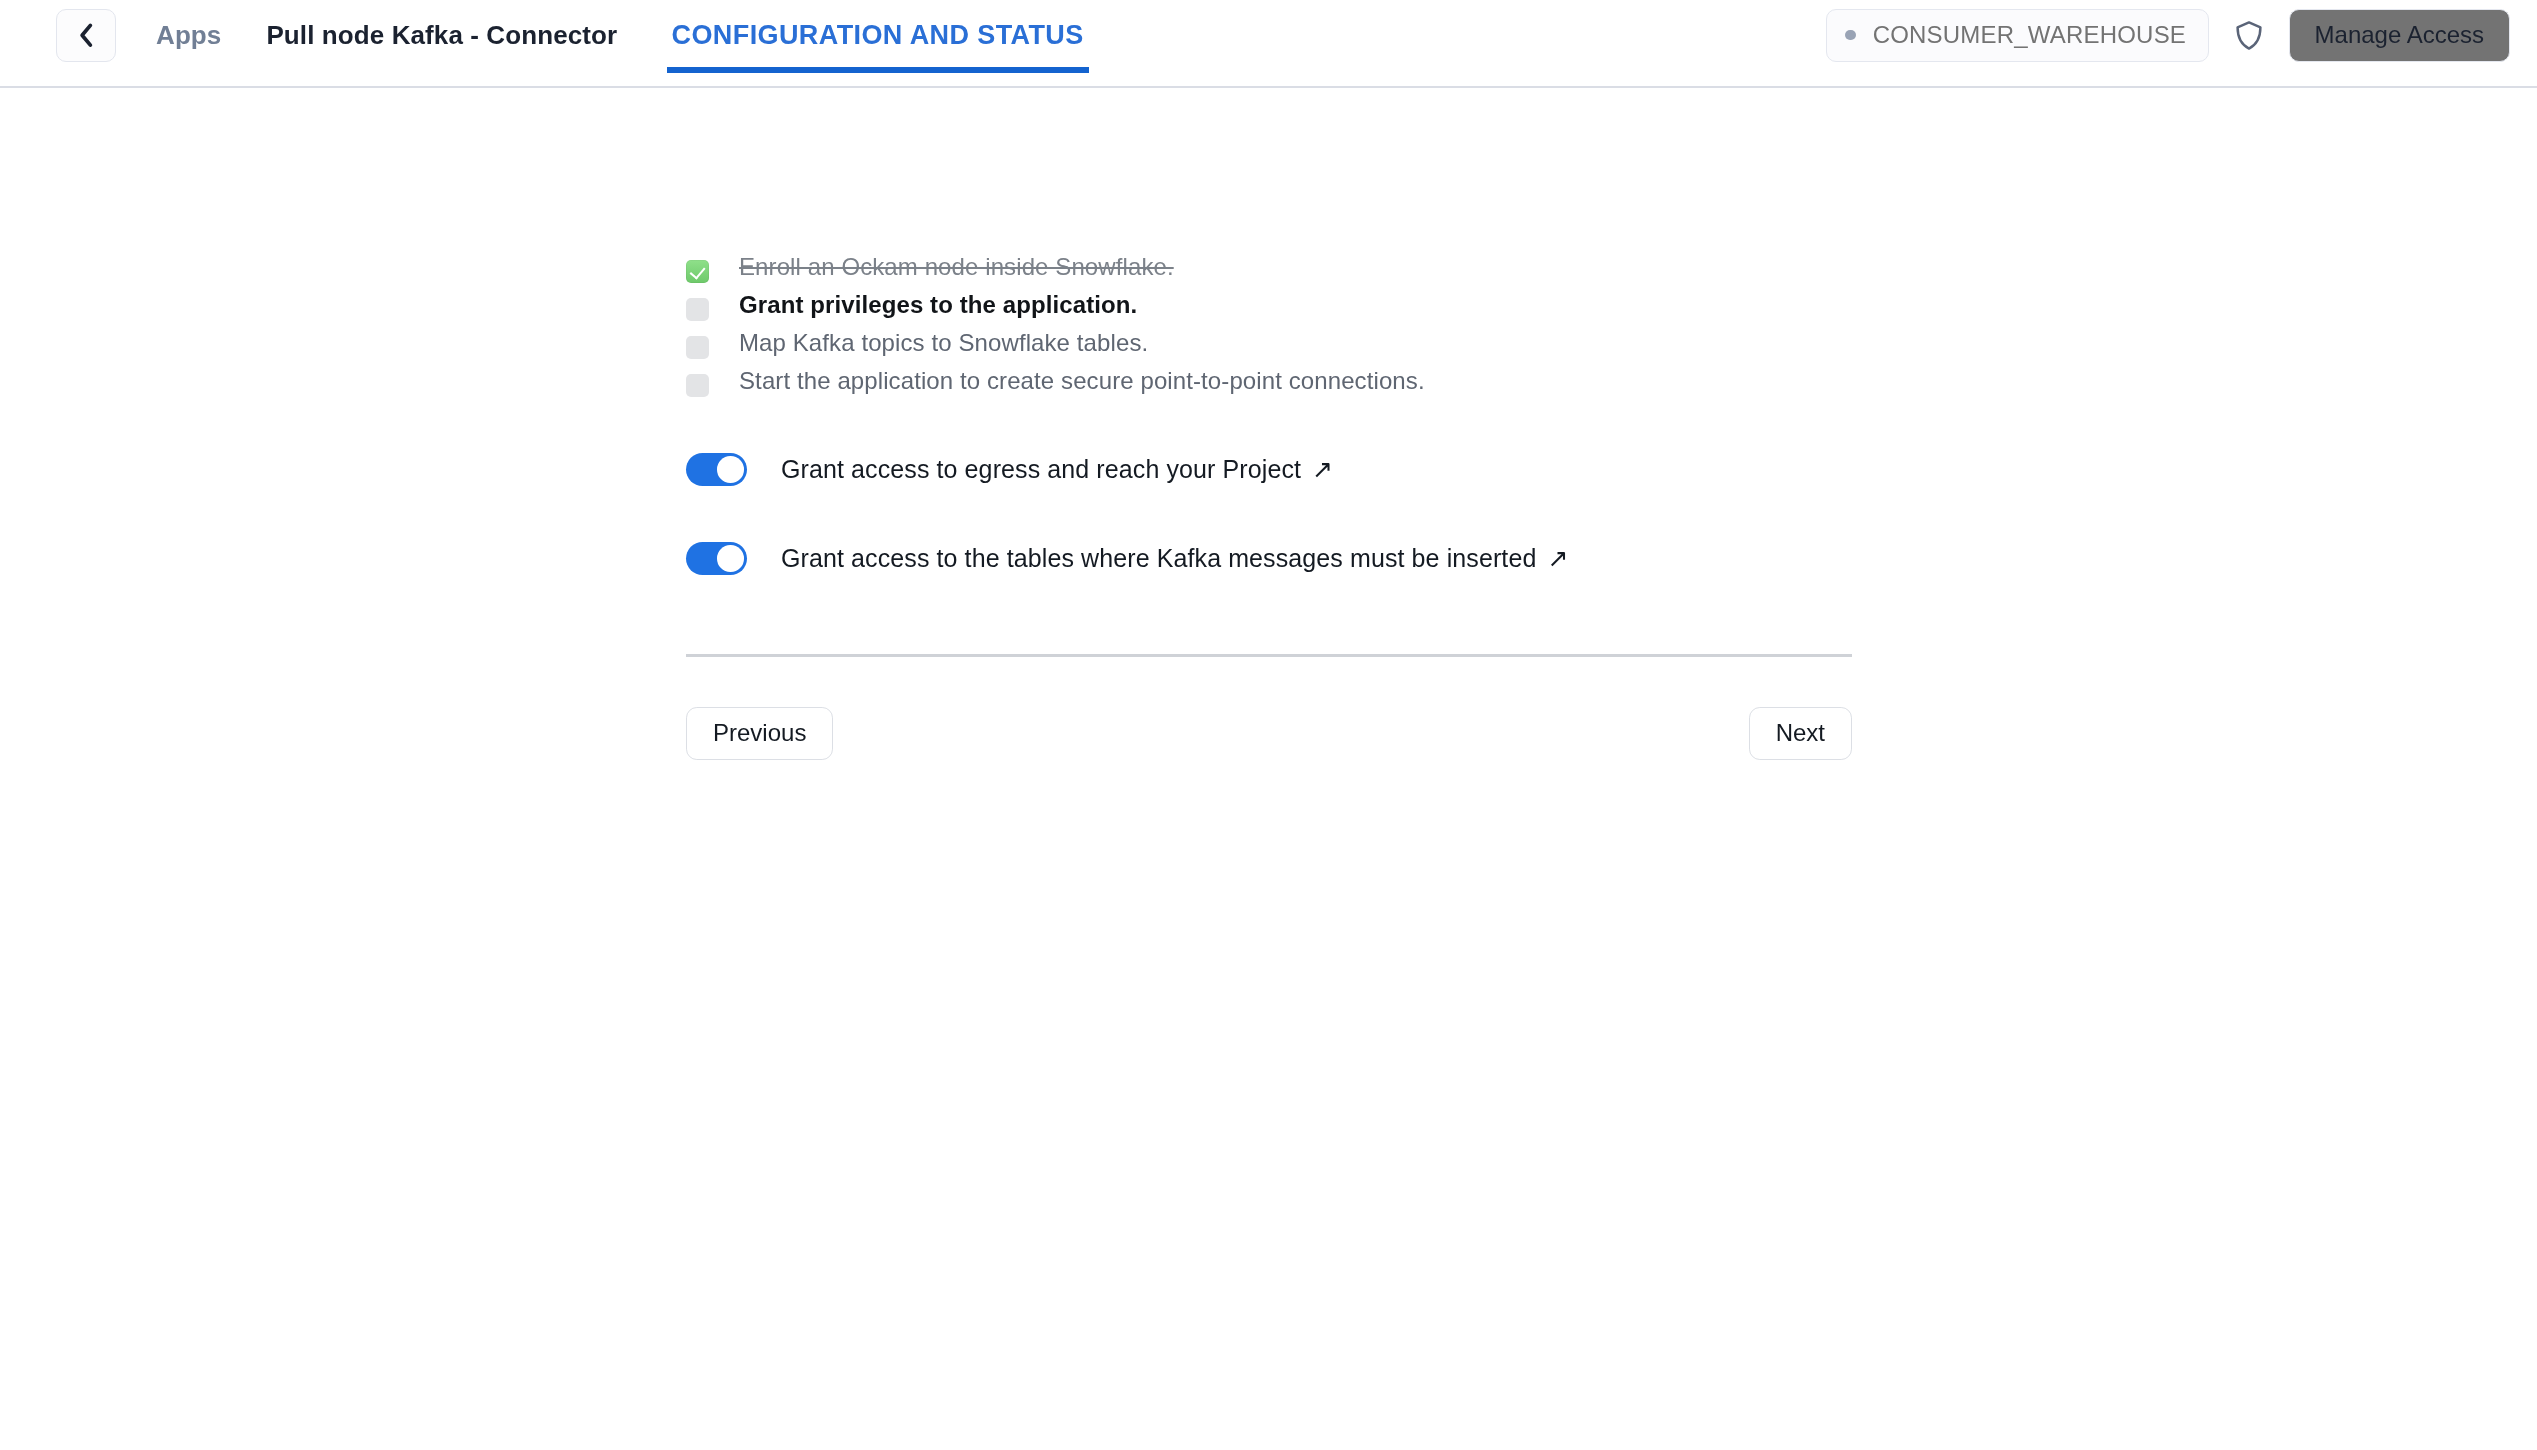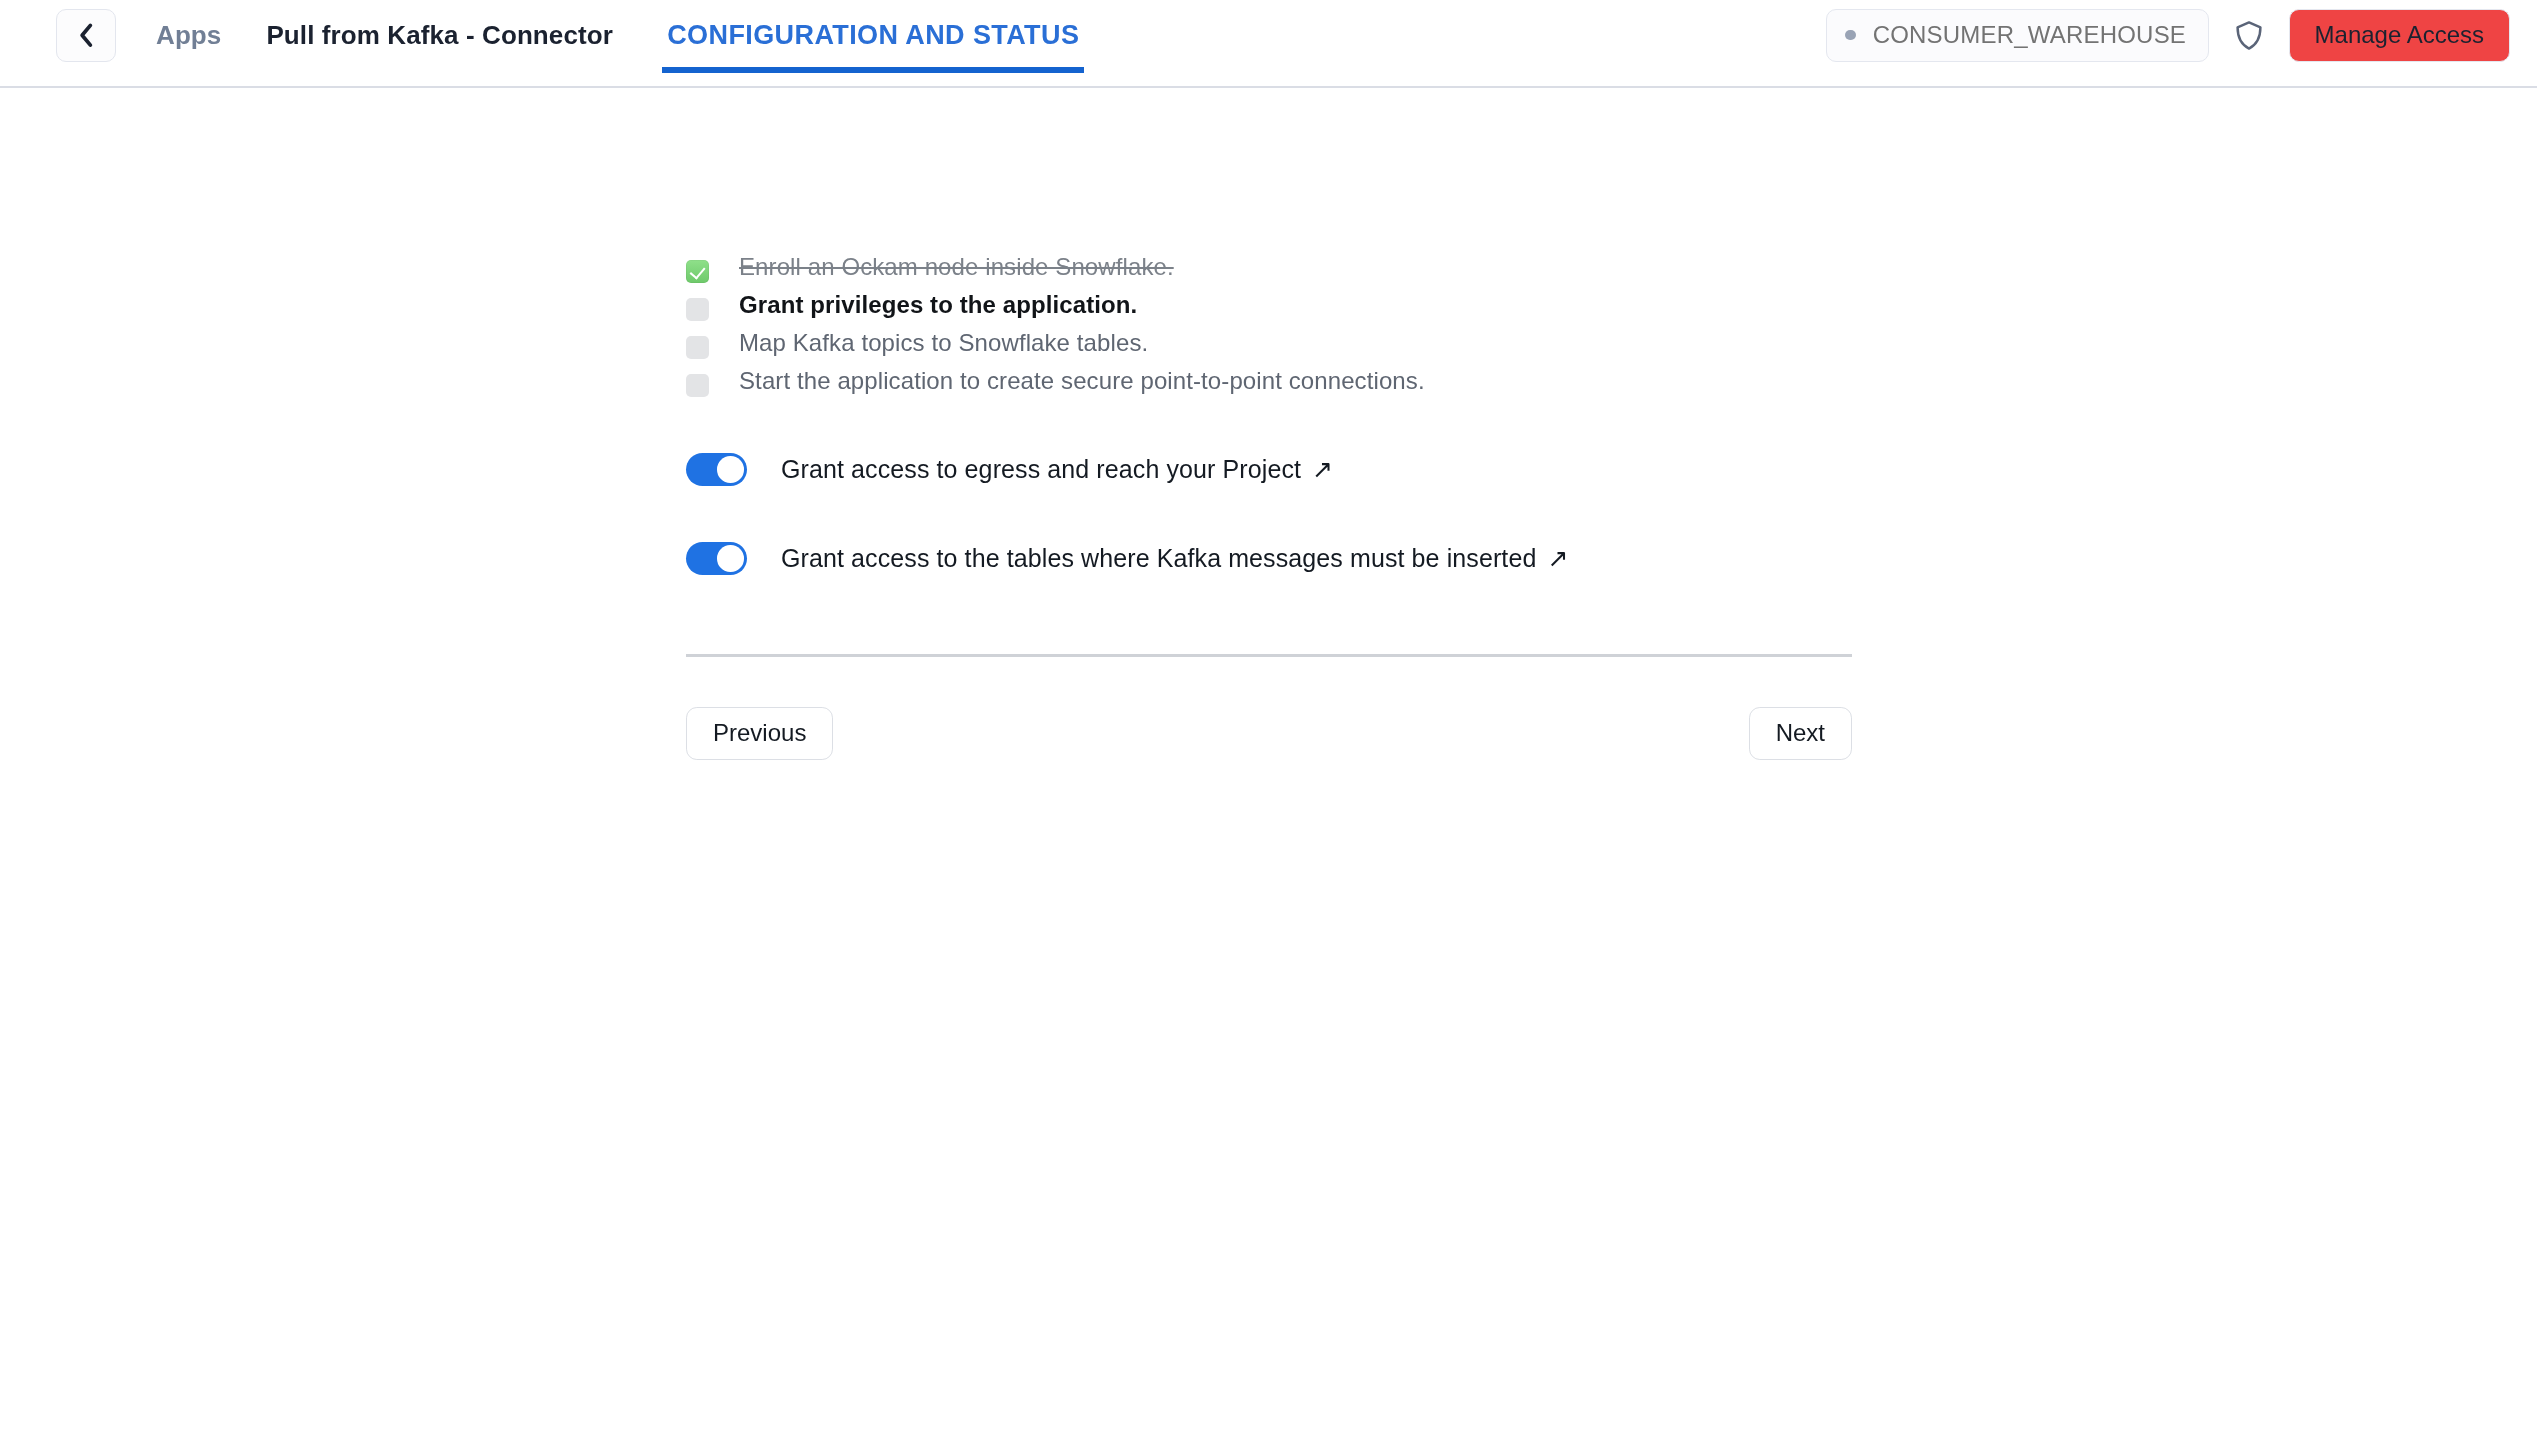--- a/index.html
+++ b/index.html
@@ -127,21 +127,21 @@
     align-items: center;
     justify-content: center;
     cursor: pointer;
     flex: 0 0 auto;
   }
   .manage-access-button {
     height: 53px;
     box-sizing: border-box;
     border: 1.7px solid #e4e7ef;
     border-radius: 10px;
-    background: #ef4444;
+    background: #737373;
     display: flex;
     align-items: center;
     padding: 0 25px;
     font-size: 24px;
     color: #1b2230;
     cursor: pointer;
     white-space: nowrap;
   }
 
   
@@ -297,21 +297,21 @@
   <div class="back-button">
     <span>
       <svg width="16.5" height="26.5" viewBox="0 0 20 32" aria-hidden="true">
         <polyline points="15,4 5,16 15,28" fill="none" stroke="#1b2230" stroke-width="4.5" stroke-linecap="round" stroke-linejoin="round"></polyline>
       </svg>
     </span>
   </div>
 
   <div class="apps-link">Apps</div>
 
-  <div class="connector-title">Pull from Kafka - Connector</div>
+  <div class="connector-title">Pull node Kafka - Connector</div>
 
   <div class="tabs">
     <div class="tab active">CONFIGURATION AND STATUS</div>
   </div>
 
   <div class="header-right">
 
     <div class="warehouse-chip">
       <span class="warehouse-dot"></span>
       <span class="warehouse-name">CONSUMER_WAREHOUSE</span>

